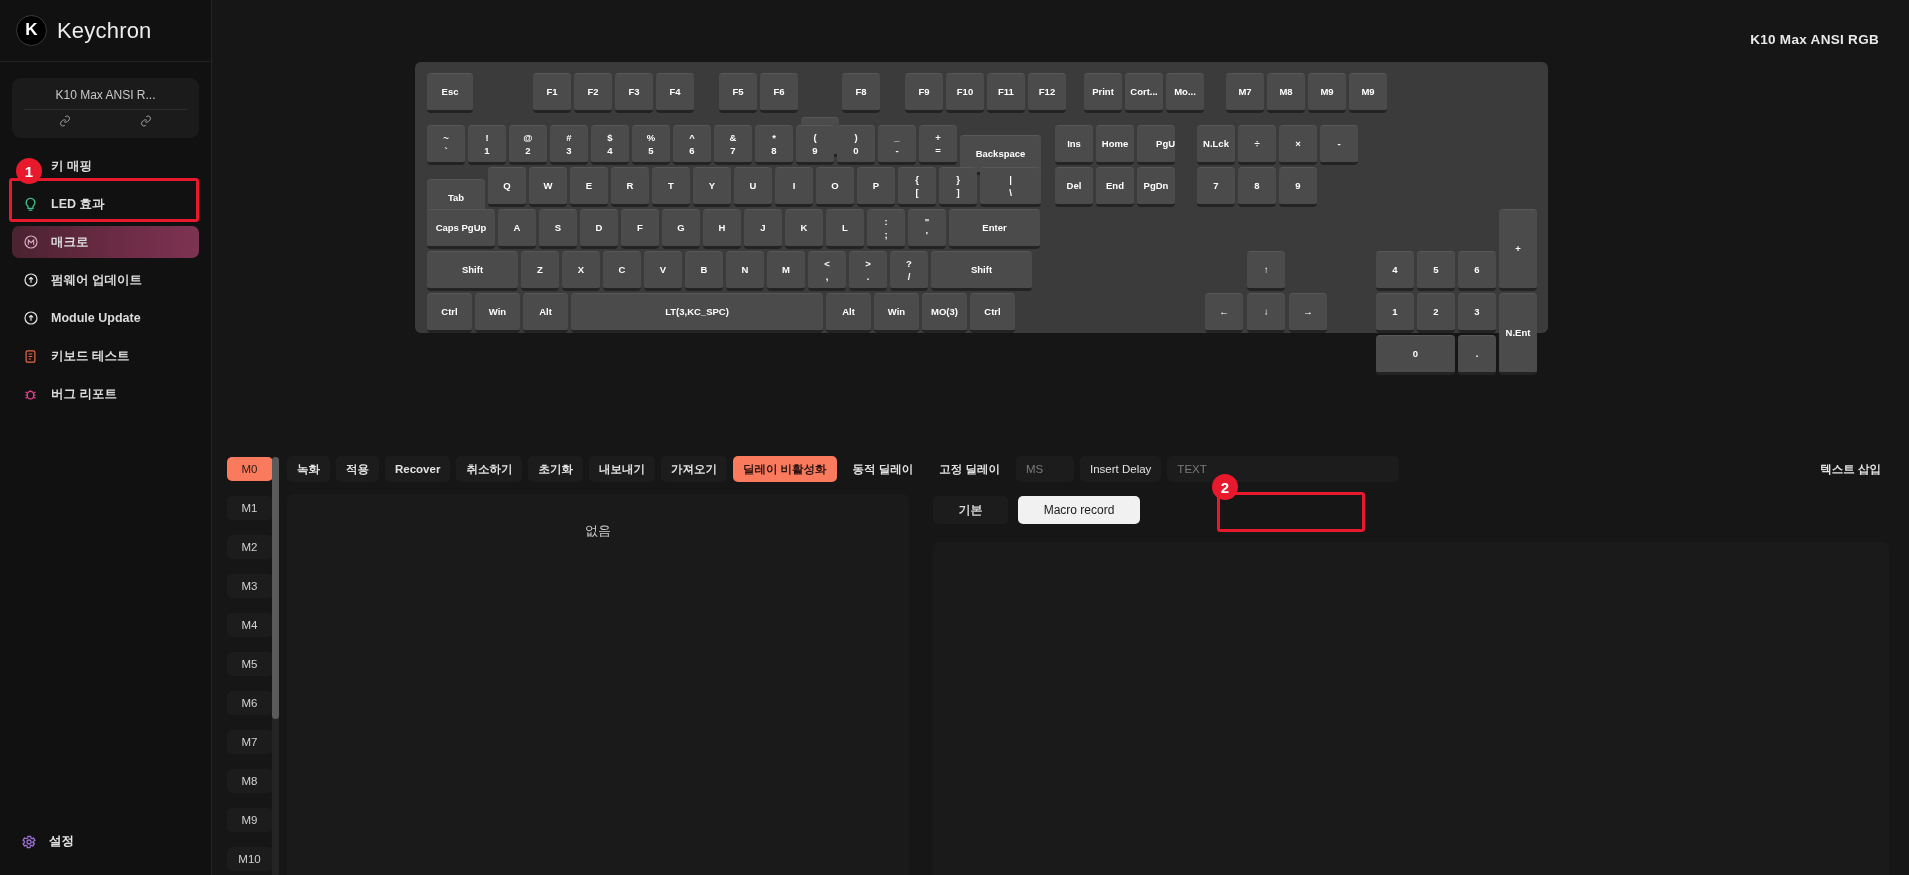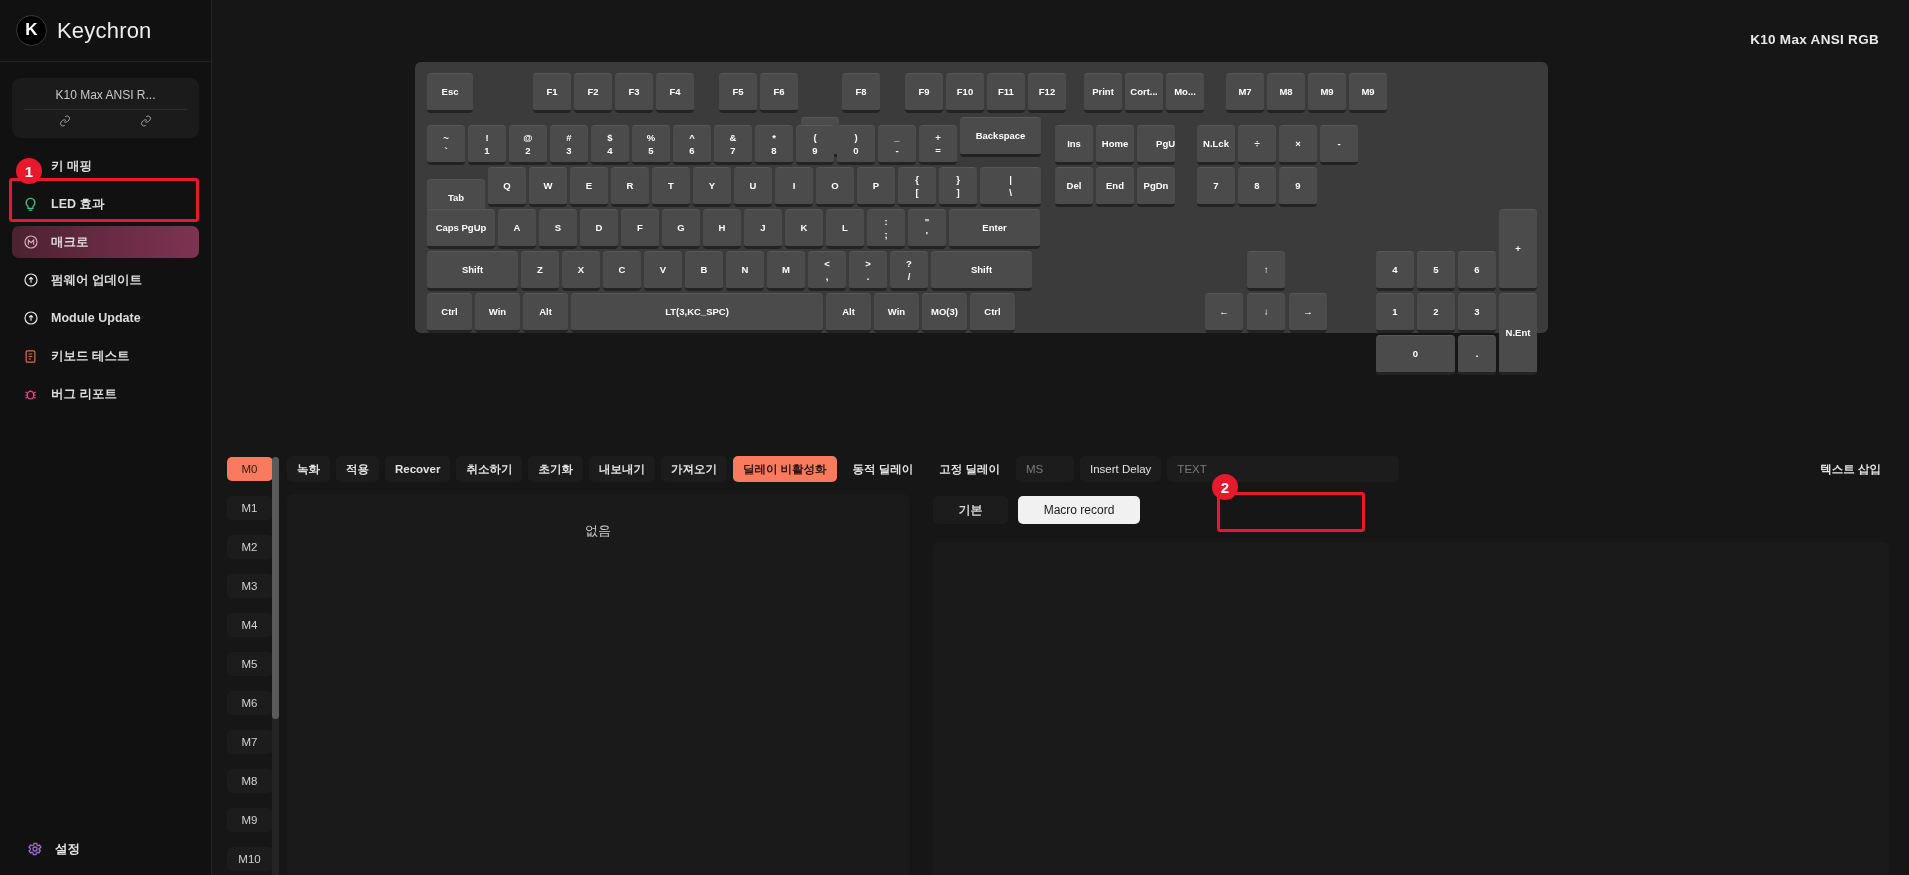--- a/index.html
+++ b/index.html
@@ -52,22 +52,22 @@
     color: #dcdcdc; font-size: 12.5px; font-weight: bold;
   }
   .nav-item.active {
     background: linear-gradient(90deg,#4a2230 0%, #6b2b44 55%, #7d3352 100%);
   }
   .nav-ico { width: 17px; height: 17px; display: flex; align-items: center; justify-content: center; flex: 0 0 17px;}
   .nav-ico svg { display: block; }
 
   .settings {
     position: absolute; left: 0; bottom: 10px;
-    display: flex; align-items: center; gap: 12px;
-    padding-left: 26px; height: 32px; cursor: pointer;
+    display: flex; gap: 12px;
+    padding-left: 20px; height: 32px; cursor: pointer;
     color: #e6e6e6; font-size: 12.5px; font-weight: bold;
   }
 
   
   .main { flex: 1; position: relative; background: #161616; height: 875px; }
   .main-title {
     position: absolute; right: 30px; top: 32px;
     color: #e9e9e9; font-size: 13.5px; font-weight: bold; letter-spacing: .3px;
   }
 
@@ -412,21 +412,21 @@
           <span class="lbl2">0</span>
         </div>
         <div class="key dual" style="left: 463px; top: 63px; width: 38px; height: 40px;">
           <span>_</span>
           <span class="lbl2">-</span>
         </div>
         <div class="key dual" style="left: 504px; top: 63px; width: 38px; height: 40px;">
           <span>+</span>
           <span class="lbl2">=</span>
         </div>
-        <div class="key" style="left: 545px; top: 55px; width: 81px; height: 40px;">
+        <div class="key" style="left: 545px; top: 73px; width: 81px; height: 40px;">
           <span class="lbl2">Backspace</span>
         </div>
         <div class="key" style="left: 640px; top: 63px; width: 38px; height: 40px;">
           <span class="lbl2">Ins</span>
         </div>
         <div class="key" style="left: 681px; top: 63px; width: 38px; height: 40px;">
           <span class="lbl2">Home</span>
         </div>
         <div class="key" style="left: 722px; top: 63px; width: 38px; height: 40px; padding-left: 26px;">
           <span class="lbl2">PgUp</span>

